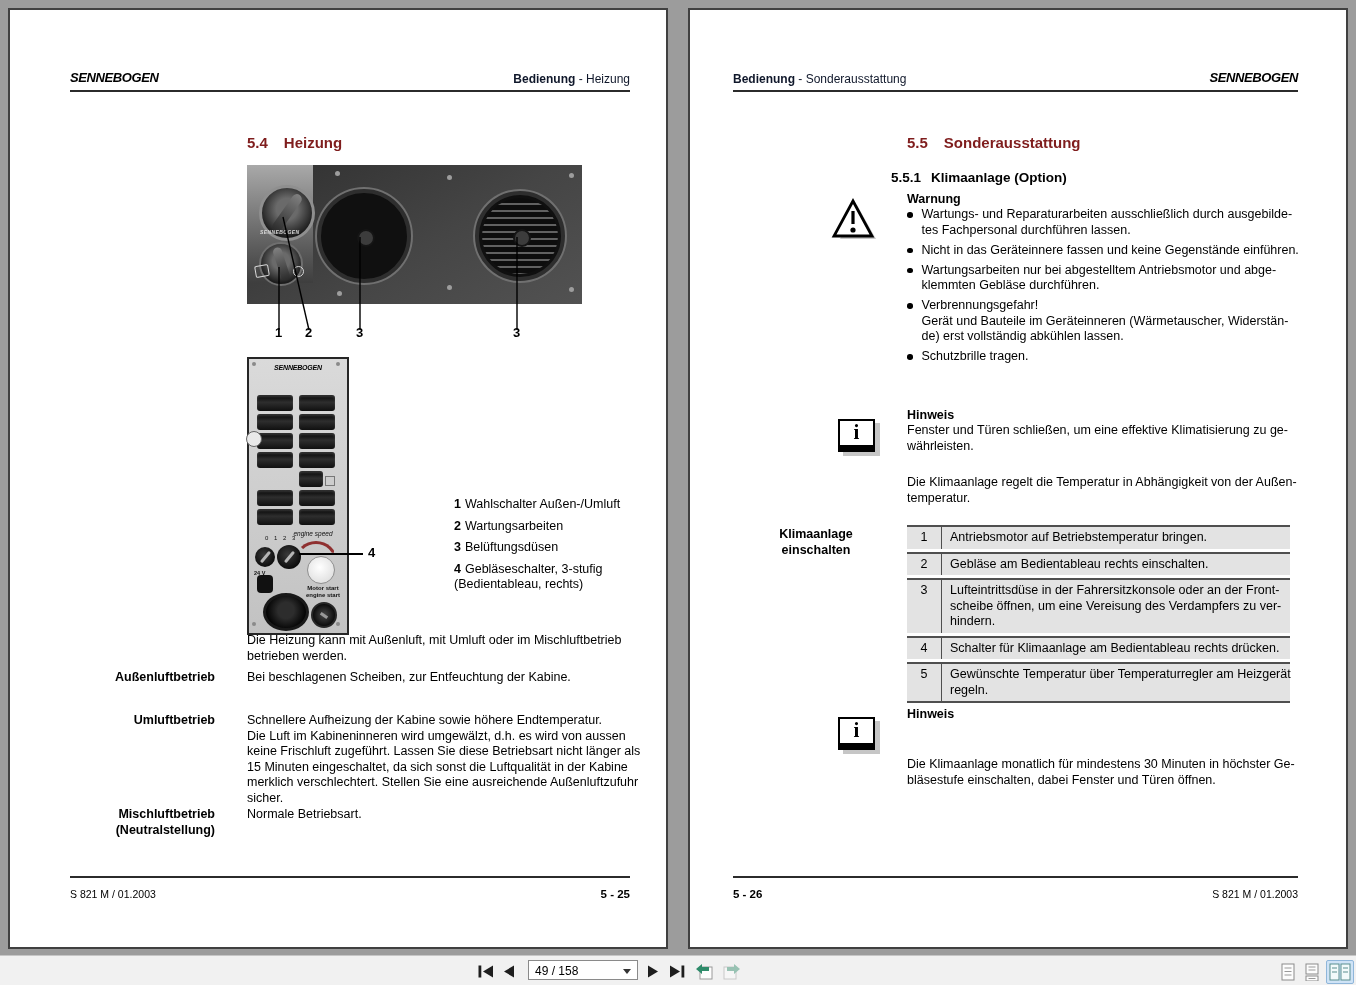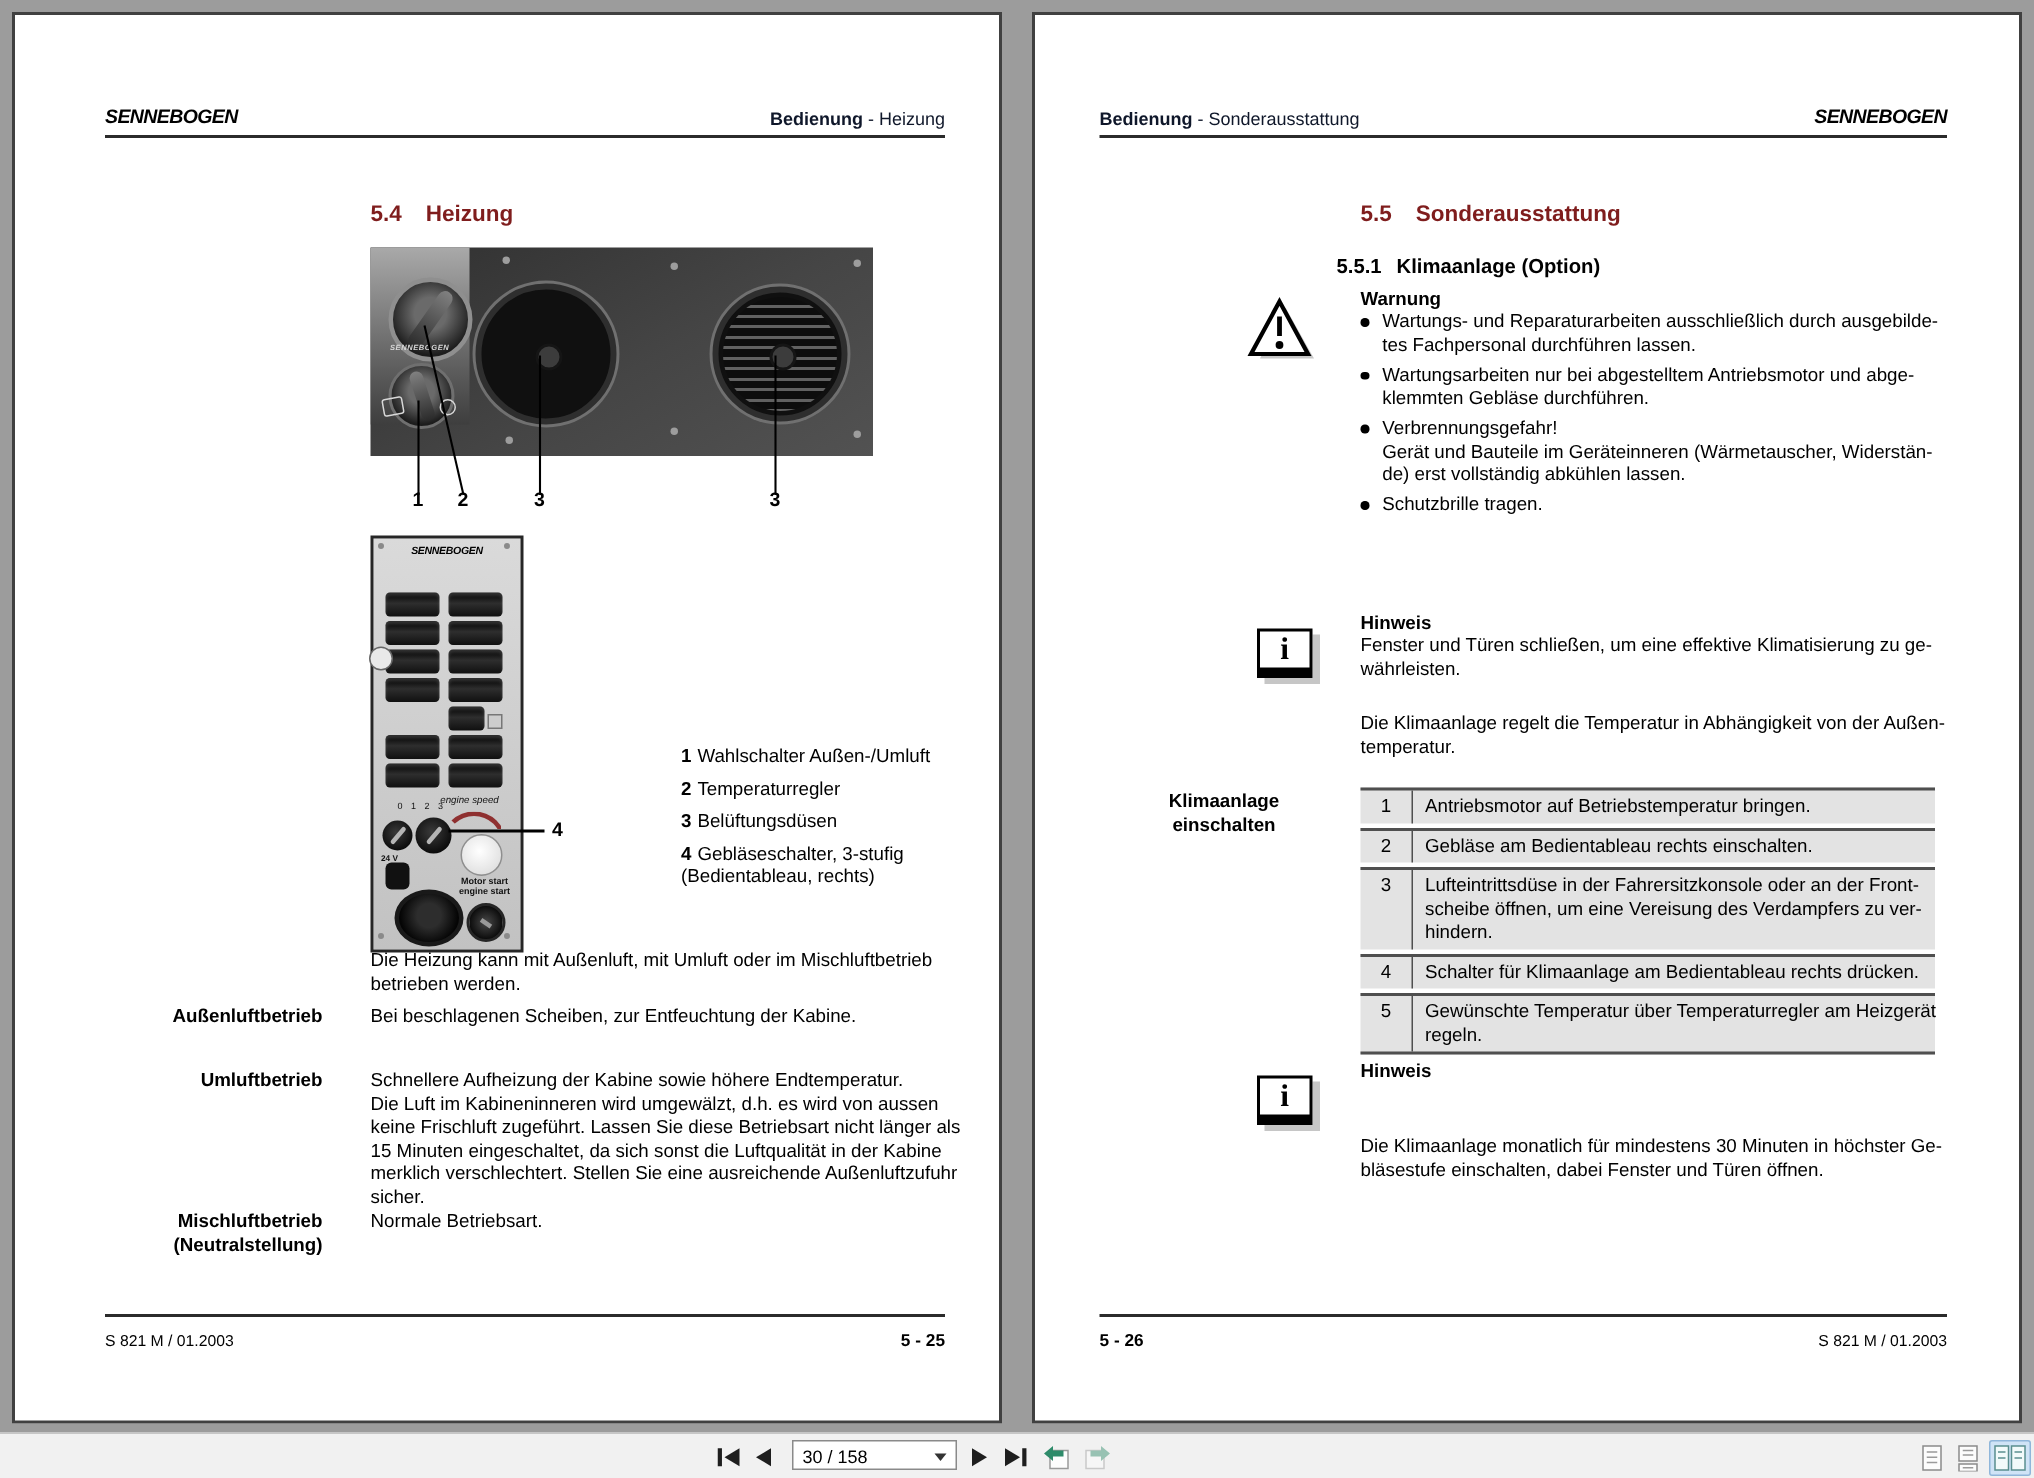--- a/index.html
+++ b/index.html
@@ -198,21 +198,21 @@
       <div class="ign">
           <div class="key"></div>
         </div>
       <div class="gauge"></div>
     </div>
     <div class="callout-line" style="left:289px;top:543px;width:64px;"></div>
     <span class="flabel" style="left:358px;top:535px;">4</span>
 
     <div class="legend">
       <div class="li"><b>1</b><span class="pre">Wahlschalter Außen-/Umluft</span></div>
-      <div class="li"><b>2</b><span class="pre">Temperaturregler</span></div>
+      <div class="li"><b>2</b><span class="pre">Wartungsarbeiten</span></div>
       <div class="li"><b>3</b><span class="pre">Belüftungsdüsen</span></div>
       <div class="li"><b>4</b><span class="pre">Gebläseschalter, 3-stufig
 (Bedientableau, rechts)</span></div>
     </div>
 
     <p class="abs body pre" style="left:237px;top:623px;">Die Heizung kann mit Außenluft, mit Umluft oder im Mischluftbetrieb
 betrieben werden.</p>
 
     <div class="mode-label" style="top:660px;">Außenluftbetrieb</div>
     <p class="abs body pre" style="left:237px;top:660px;">Bei beschlagenen Scheiben, zur Entfeuchtung der Kabine.</p>
@@ -252,20 +252,24 @@
     </svg>
 
     <div class="bullets">
       <div class="li">
           <div class="dot"></div>
           <span class="body pre">Wartungs- und Reparaturarbeiten ausschließlich durch ausgebilde-
 tes Fachpersonal durchführen lassen.</span>
         </div>
       <div class="li">
           <div class="dot"></div>
+          <span class="body pre">Nicht in das Geräteinnere fassen und keine Gegenstände einführen.</span>
+        </div>
+      <div class="li">
+          <div class="dot"></div>
           <span class="body pre">Wartungsarbeiten nur bei abgestelltem Antriebsmotor und abge-
 klemmten Gebläse durchführen.</span>
         </div>
       <div class="li">
           <div class="dot"></div>
           <span class="body pre">Verbrennungsgefahr!
 Gerät und Bauteile im Geräteinneren (Wärmetauscher, Widerstän-
 de) erst vollständig abkühlen lassen.</span>
         </div>
       <div class="li">
@@ -326,21 +330,21 @@
         <rect x="0.5" y="0.5" width="2.8" height="12" fill="#1e1e1e"></rect>
         <polygon points="15,0.5 15,12.5 5,6.5" fill="#1e1e1e"></polygon>
       </svg>
   </button>
   <button class="navbtn" style="left:502px;width:14px;">
     <svg width="12" height="13">
         <polygon points="11,0.5 11,12.5 1,6.5" fill="#1e1e1e"></polygon>
       </svg>
   </button>
   <div class="pagebox">
-    <span>30 / 158</span>
+    <span>49 / 158</span>
     <span class="caret"></span>
   </div>
   <button class="navbtn" style="left:646px;width:14px;">
     <svg width="12" height="13">
         <polygon points="1,0.5 1,12.5 11,6.5" fill="#1e1e1e"></polygon>
       </svg>
   </button>
   <button class="navbtn" style="left:668px;">
     <svg width="16" height="13">
         <polygon points="1,0.5 1,12.5 11,6.5" fill="#1e1e1e"></polygon>

